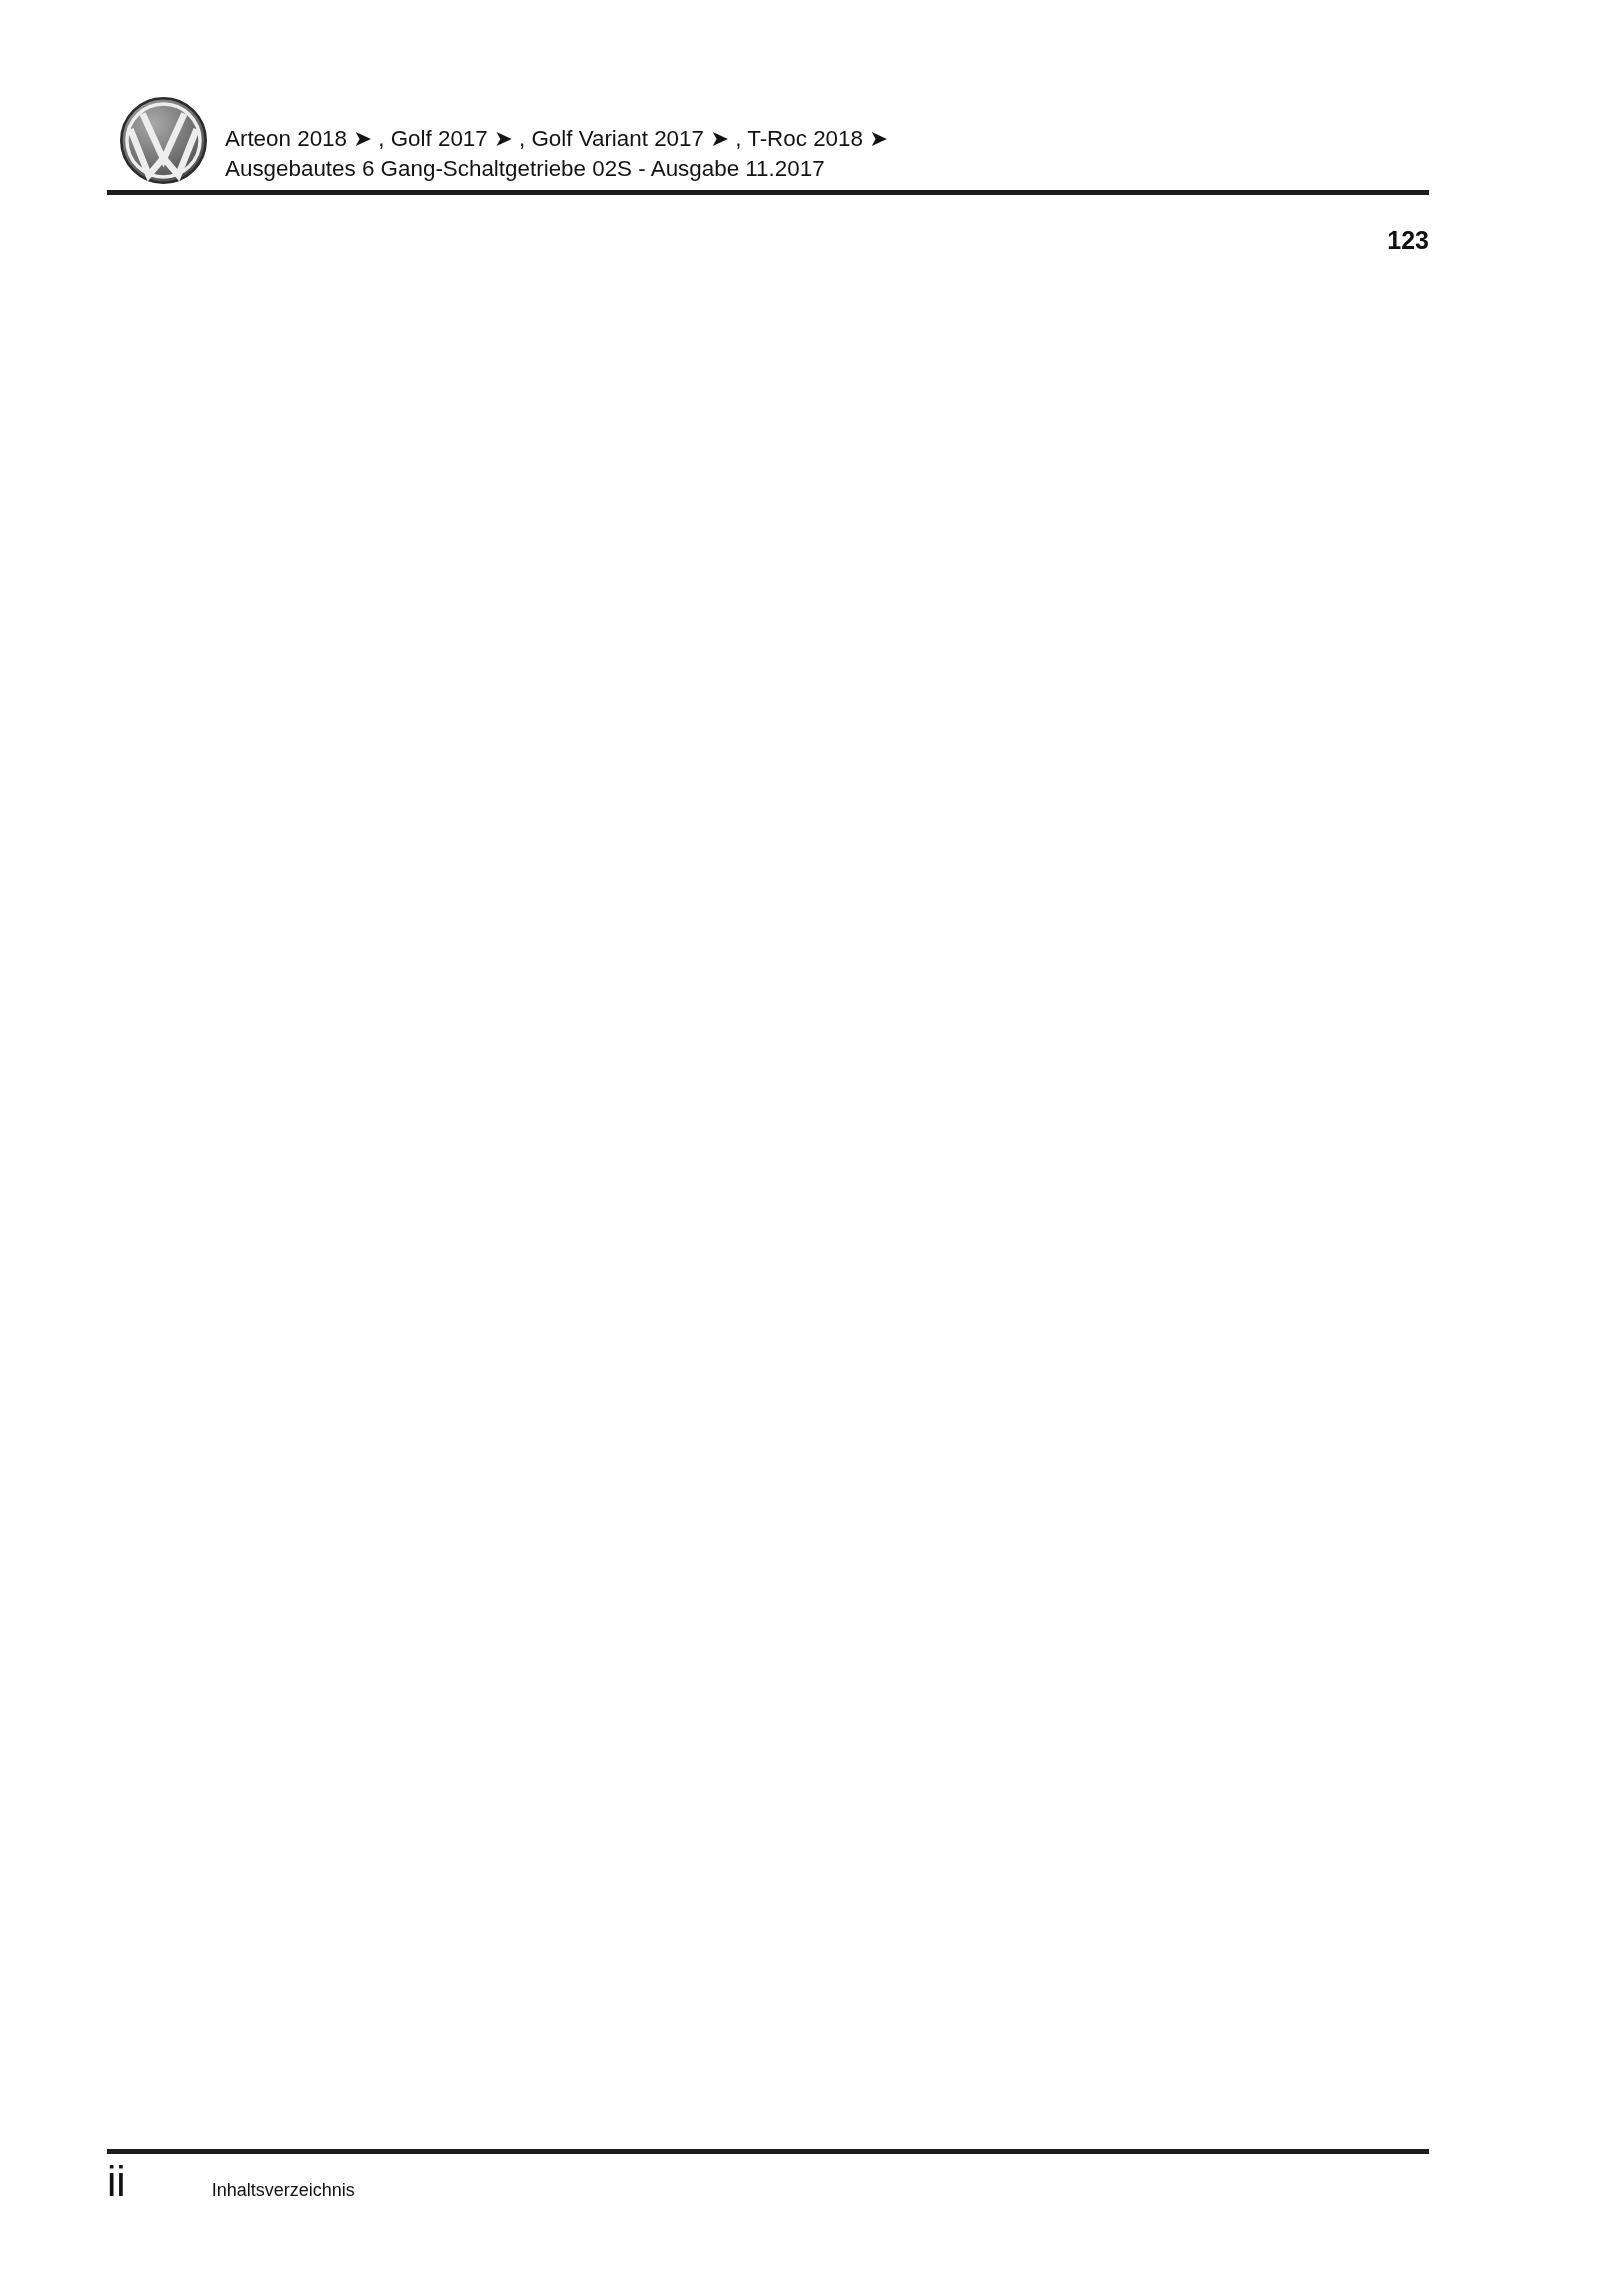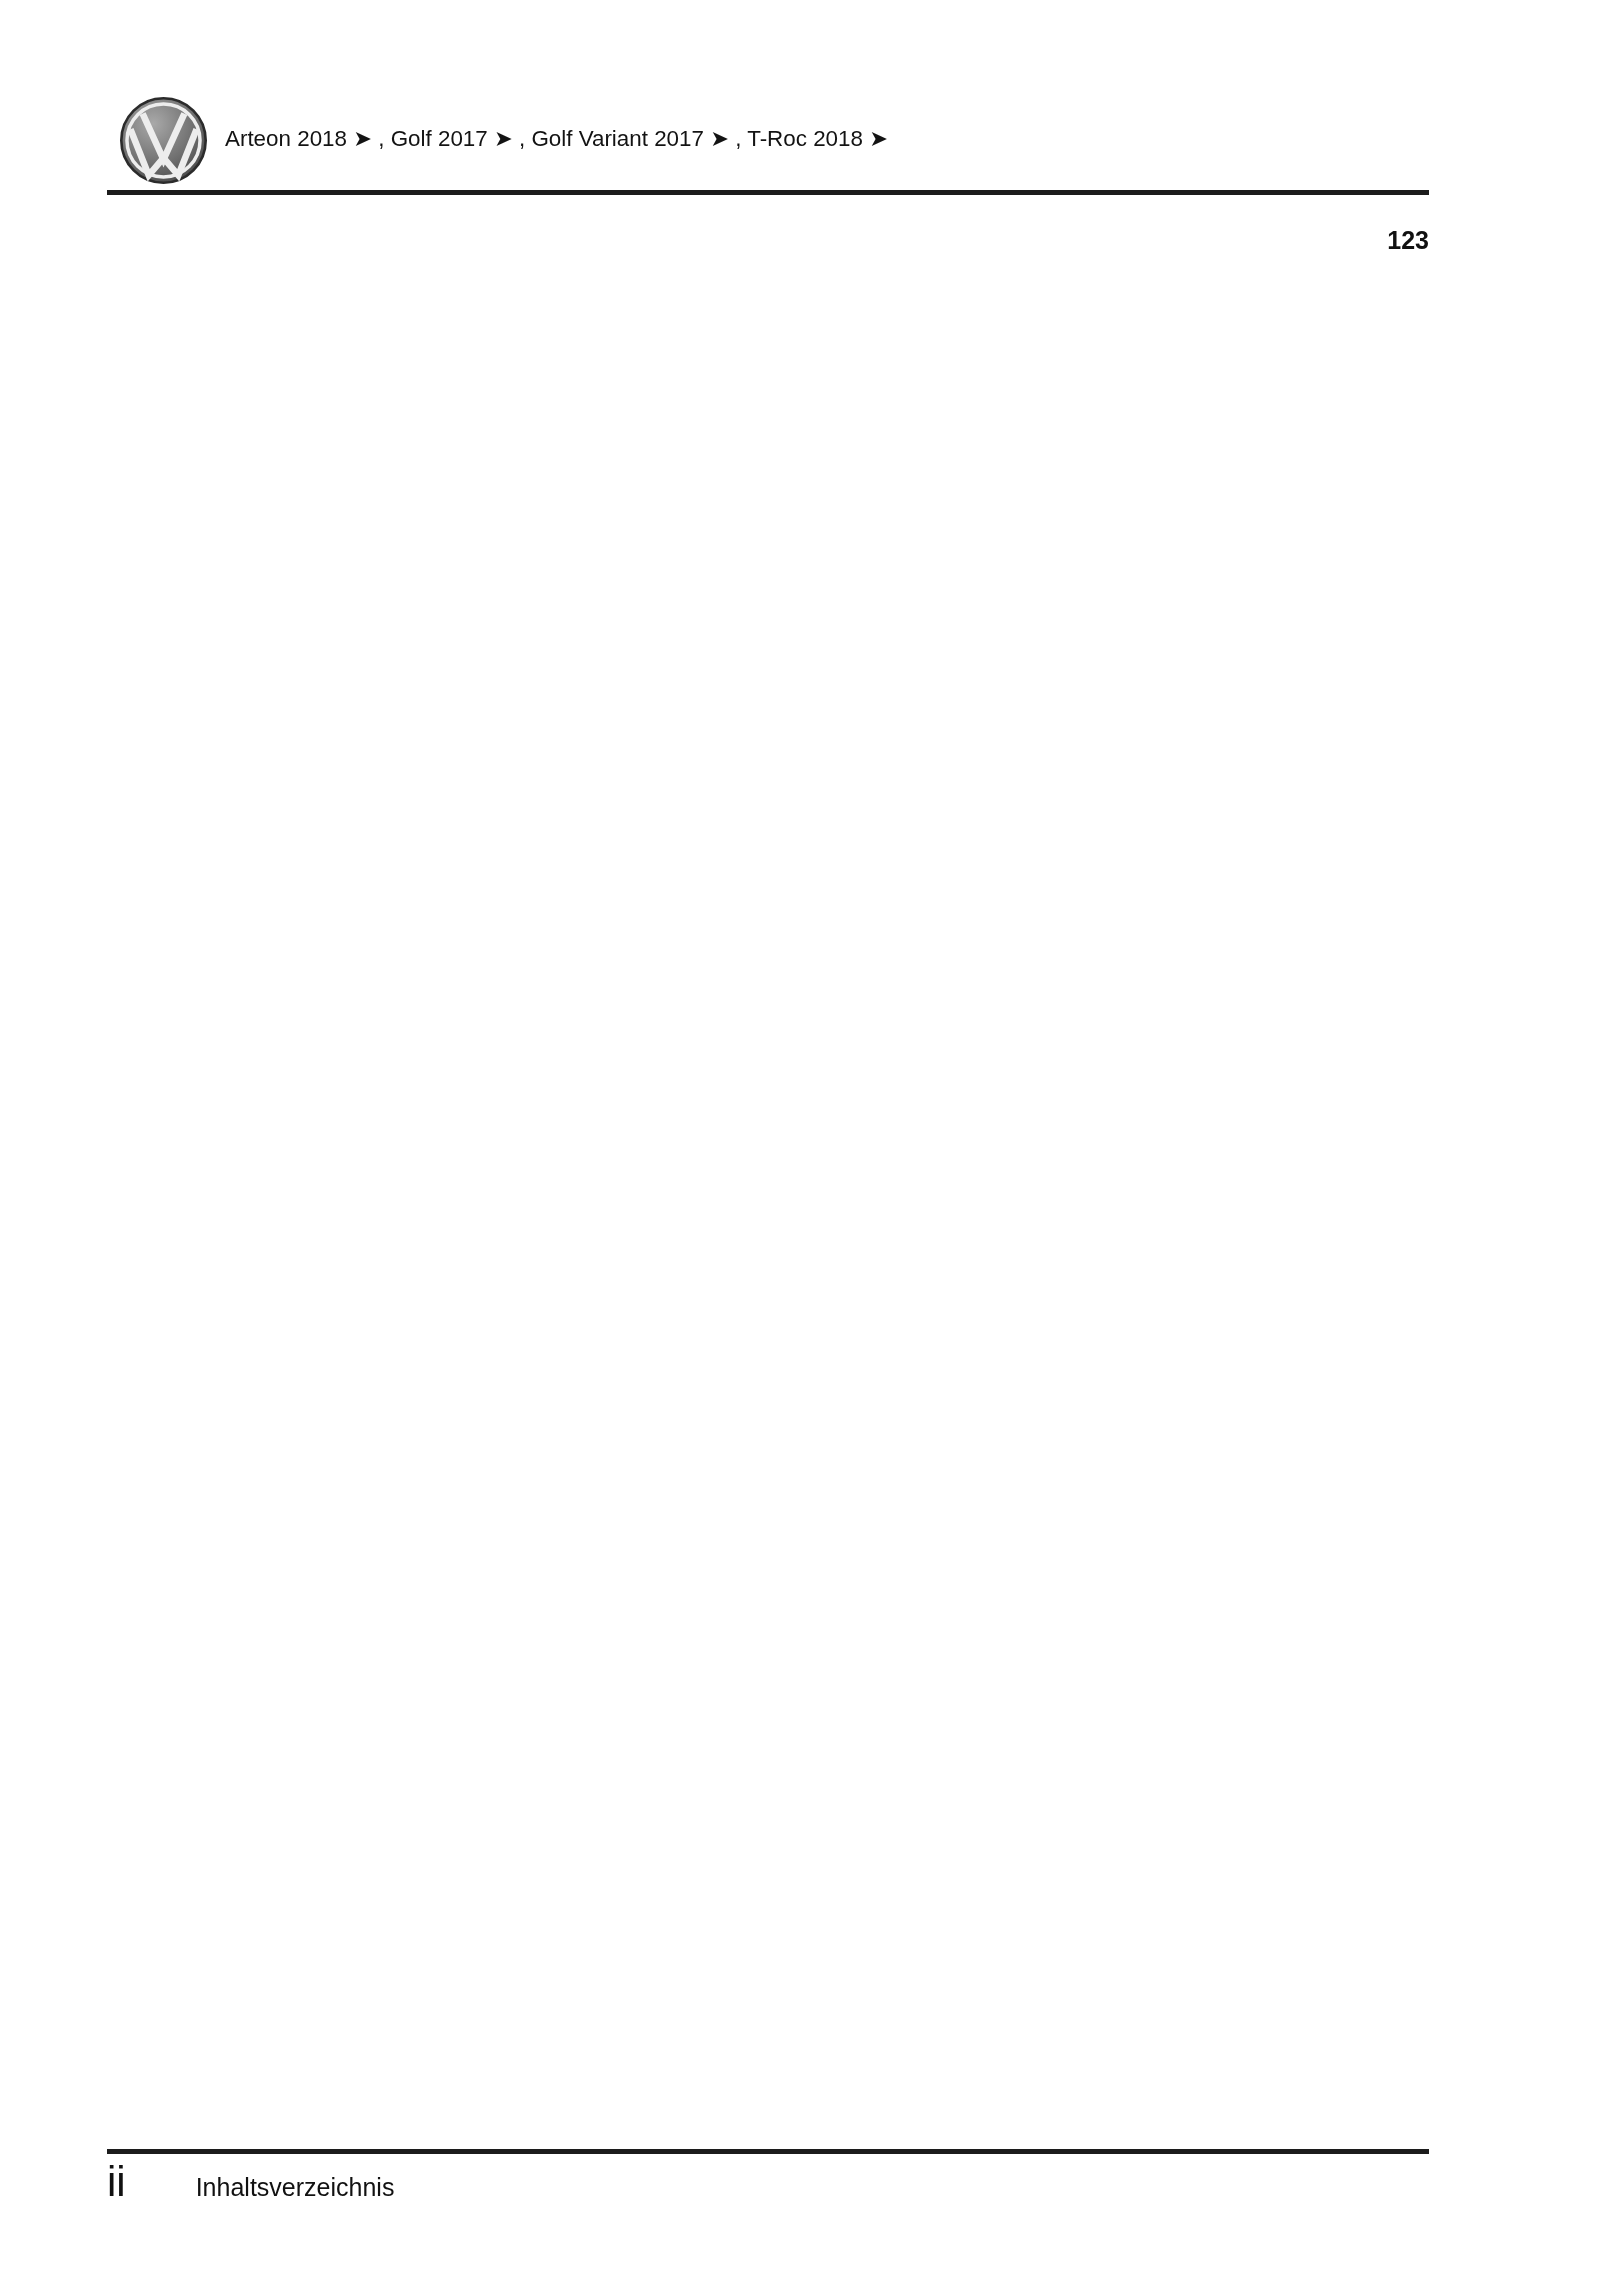--- a/index.html
+++ b/index.html
@@ -66,21 +66,21 @@
     margin: 0 7.2px 0 27px;
   }
   .toc-row.chapter .page { flex: 0 0 77px; }
 
   
   .footer {
     position: absolute; left: 107px; top: 2158px;
     display: flex; align-items: baseline; gap: 28px;
   }
   .footer .pg { font-size: 42px; line-height: 48px; }
-  .footer .lbl { font-size: 25px; margin-left: 42px; }
+  .footer .lbl { font-size: 18px; margin-left: 58px; }
 </style>
 </head>
 <body>
 
 <div class="page">
 
   <div class="logo">
     <svg viewBox="0 0 100 100" xmlns="http://www.w3.org/2000/svg">
       <defs>
         <radialGradient id="vwBody" cx="0.38" cy="0.3" r="0.85">
@@ -92,20 +92,21 @@
       <circle cx="50" cy="50" r="48.5" fill="url(#vwBody)"></circle>
       <circle cx="50" cy="50" r="48.5" fill="none" stroke="#2b2b2b" stroke-width="3"></circle>
       <circle cx="50" cy="50" r="42" fill="none" stroke="#ededed" stroke-width="4"></circle>
       <path d="M 26 19 L 50 72 L 74 19" fill="none" stroke="#ededed" stroke-width="7.5"></path>
       <path d="M 12 37 L 33 90 L 50 70 L 67 90 L 88 37" fill="none" stroke="#ededed" stroke-width="7.5"></path>
     </svg>
   </div>
 
   <div class="header-text">
     <div>Arteon 2018 ➤ , Golf 2017 ➤ , Golf Variant 2017 ➤ , T-Roc 2018 ➤</div>
+    <div>Ausgebautes 6 Gang-Schaltgetriebe 02S - Ausgabe 11.2017</div>
   </div>
 
   <div class="rule rule-header"></div>
 
   <div class="toc" id="toc">
       <div class="toc-row sub">
     <span class="num">2.3</span>
     <span class="title">Abtriebswelle einstellen</span>
     <span class="leader"></span>
     <span class="page">112</span>

